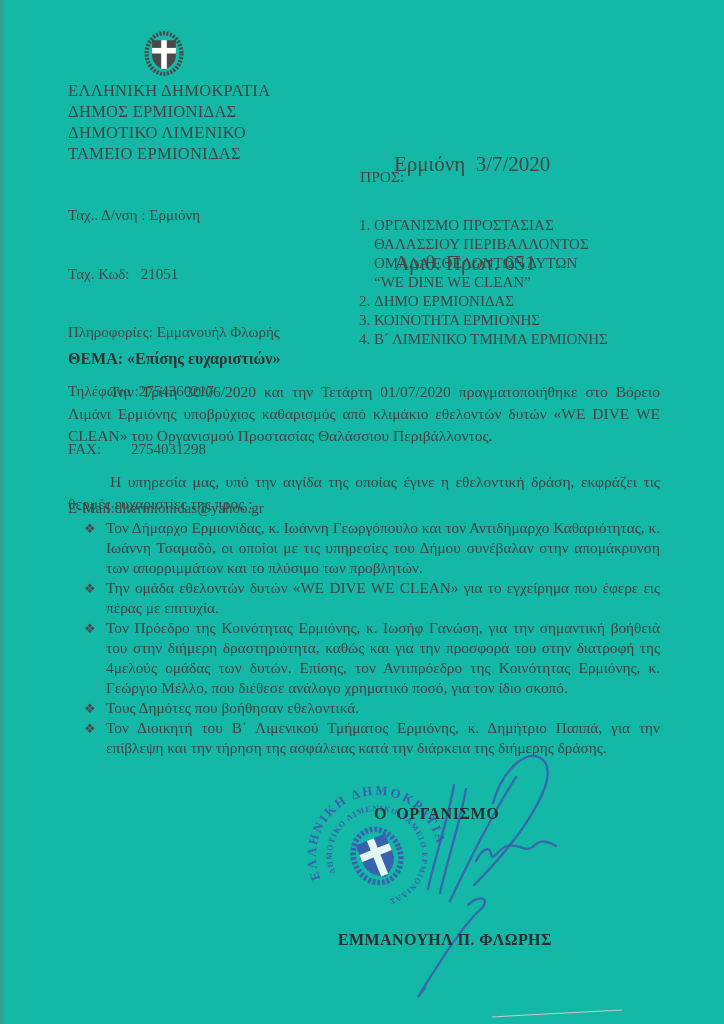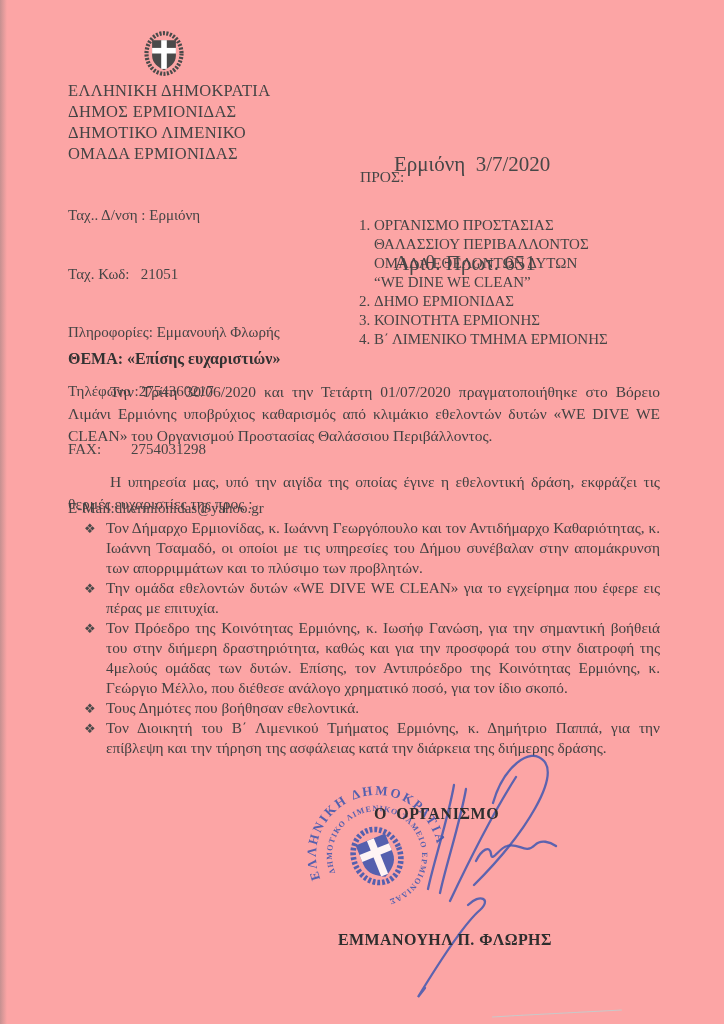--- a/index.html
+++ b/index.html
@@ -1,17 +1,17 @@
 <!DOCTYPE html>
 <html lang="el" style="--ink: #3f57b0;"><head>
 <meta charset="utf-8">
 <style>
   html,body{margin:0;padding:0;background:#e8e8e8;}
   .page{
-    position:relative;width:724px;height:1024px;background:#fca5a5;
+    position:relative;width:724px;height:1024px;background:#14b8a6;
     margin:0 auto;overflow:hidden;
     font-family:"Liberation Serif","DejaVu Serif",serif;
     color:#3a3a3a;
   }
   .abs{position:absolute;}
   
   .edge-left{left:0;top:0;bottom:0;width:7px;
     background:linear-gradient(90deg,rgba(110,110,110,.38),rgba(110,110,110,0));}
   .scan-line{left:492px;top:1013px;width:130px;height:1px;background:#c9c9c9;transform:rotate(-3deg);}
   
@@ -65,21 +65,21 @@
   <div class="abs emblem">
     <svg width="42" height="47" viewBox="0 0 60 66">
         <use href="#coa"></use>
       </svg>
   </div>
 
   <div class="abs org-block">
     <div>ΕΛΛΗΝΙΚΗ ΔΗΜΟΚΡΑΤΙΑ</div>
     <div>ΔΗΜΟΣ ΕΡΜΙΟΝΙΔΑΣ</div>
     <div>ΔΗΜΟΤΙΚΟ ΛΙΜΕΝΙΚΟ</div>
-    <div>ΟΜΑΔΑ ΕΡΜΙΟΝΙΔΑΣ</div>
+    <div>ΤΑΜΕΙΟ ΕΡΜΙΟΝΙΔΑΣ</div>
   </div>
 
   <div class="abs meta-block">
     <div>Ερμιόνη  3/7/2020</div>
     <div>Αριθ. Πρωτ. 651</div>
   </div>
 
   <div class="abs contact-block">
     <div>Ταχ.. Δ/νση : Ερμιόνη</div>
     <div>Ταχ. Κωδ:   21051</div>

